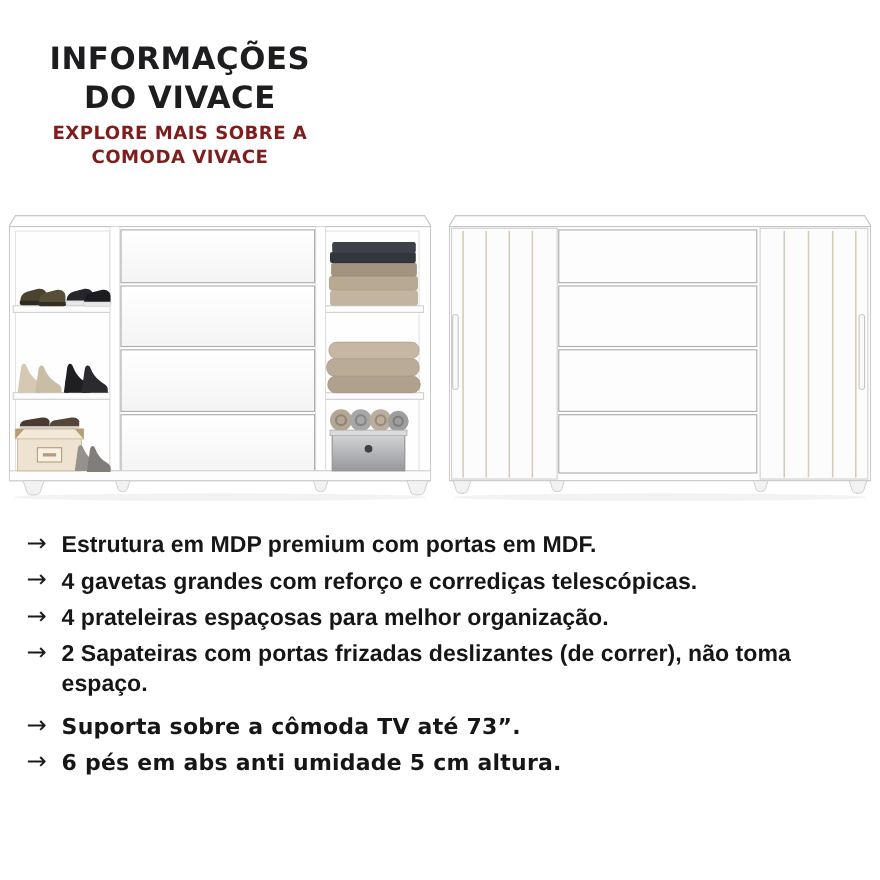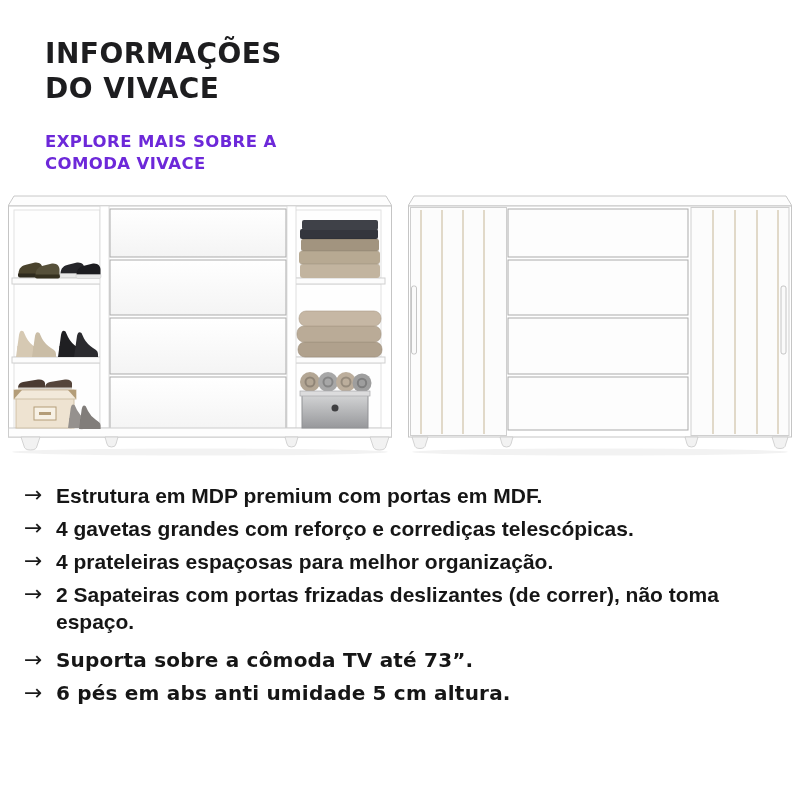--- a/index.html
+++ b/index.html
@@ -1,28 +1,28 @@
 <!DOCTYPE html>
 <html><head>
 <meta charset="utf-8">
 <style>
   html,body{margin:0;padding:0;}
   body{
     width:800px;height:800px;background:#ffffff;position:relative;
     font-family:"Liberation Sans",sans-serif;overflow:hidden;
   }
   
-  .header{position:absolute;left:45px;top:36px;}
+  .header{position:absolute;left:45px;top:36px;text-align:center;}
   .title{
     font-family:"DejaVu Sans",sans-serif;font-weight:700;
     font-size:28px;line-height:35px;letter-spacing:.5px;color:#1d1d1f;
   }
   .subtitle{
-    margin-top:25px;font-family:"DejaVu Sans",sans-serif;font-weight:600;
-    font-size:16.5px;line-height:22px;letter-spacing:.4px;color:#6d28d9;
+    margin-top:4px;font-family:"DejaVu Sans",sans-serif;font-weight:600;
+    font-size:16.5px;line-height:22px;letter-spacing:.4px;color:#7f1d1d;
   }
   
   .gallery{position:absolute;left:0;top:0;width:800px;height:470px;}
   .product-svg{position:absolute;}
   .svg-open{left:8px;top:194px;}
   .svg-closed{left:408px;top:194px;}
   
   .features{
     position:absolute;left:24px;top:482px;width:752px;
     list-style:none;margin:0;padding:0;

